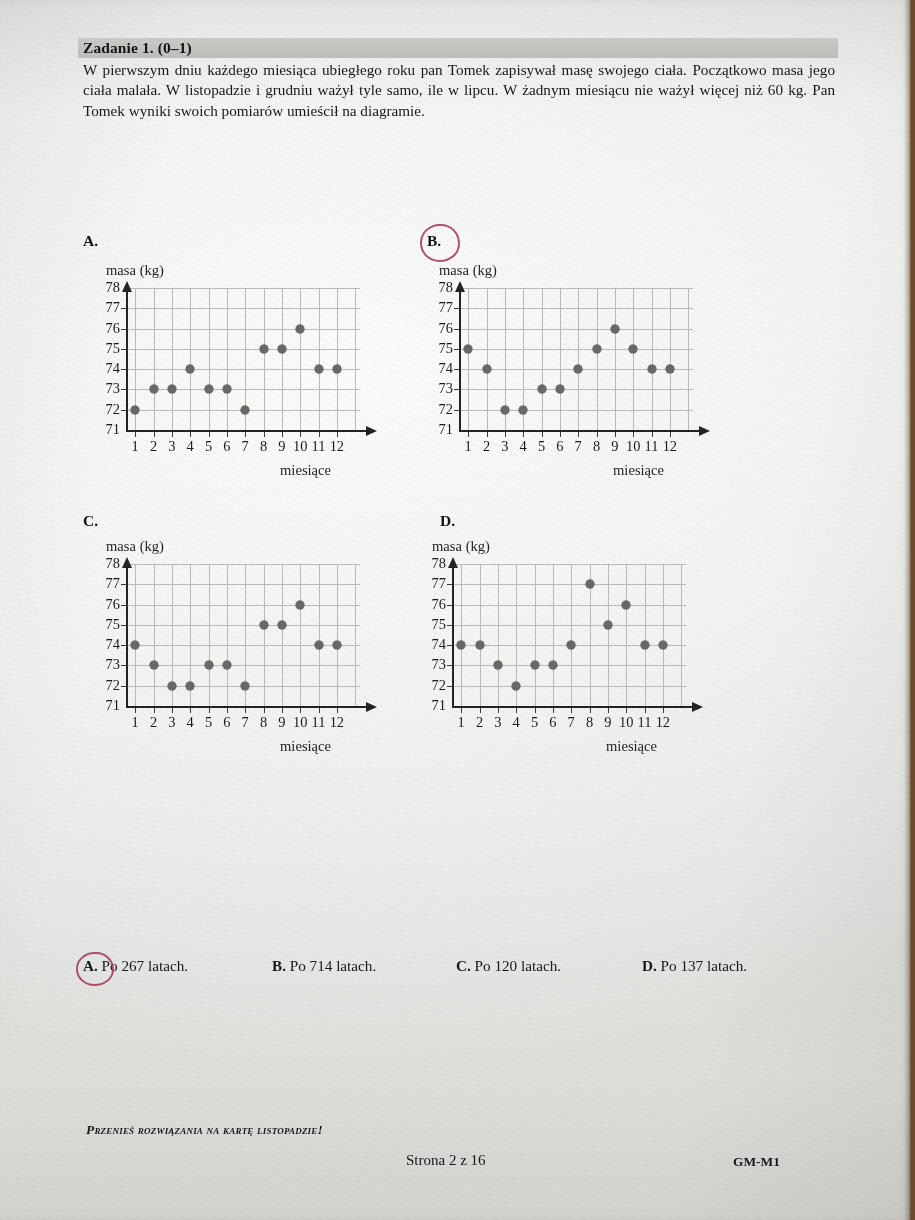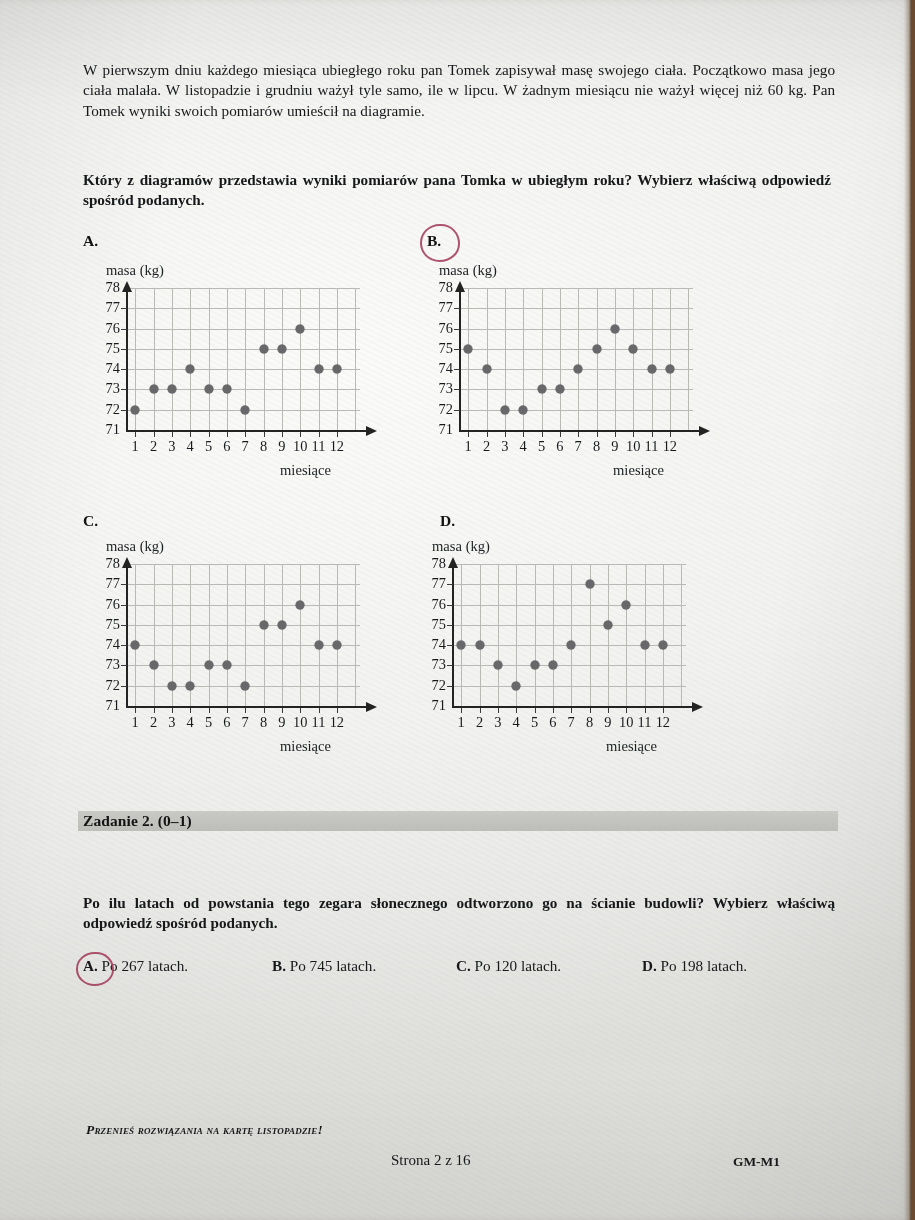--- a/index.html
+++ b/index.html
@@ -213,24 +213,26 @@
 </style>
 </head>
 <body>
 
 <div id="page">
   <div id="edge-shadow"></div>
 </div>
 
 <div id="content">
 
+  <div class="task-bar" style="left:78px; top:38px; width:760px;">
+    <span class="task-title">Zadanie 1. (0–1)</span>
+  </div>
 
   <div class="body-text" style="left:83px; top:60px; width:752px;">W pierwszym dniu każdego miesiąca ubiegłego roku pan Tomek zapisywał masę swojego ciała. Początkowo masa jego ciała malała. W listopadzie i grudniu ważył tyle samo, ile w lipcu. W żadnym miesiącu nie ważył więcej niż 60 kg. Pan Tomek wyniki swoich pomiarów umieścił na diagramie.</div>
 
-  <div class="body-text bold" style="left:83px; top:170px; width:748px;">Który z diagramów przedstawia wyniki pomiarów pana Tomka w ubiegłym roku? Wybierz właściwą odpowiedź spośród podanych.</div>
 
   <div class="opt-letter" style="left:83px; top:232px;">A.</div>
   <div class="opt-letter" style="left:427px; top:232px;">B.</div>
   <div class="opt-letter" style="left:83px; top:512px;">C.</div>
   <div class="opt-letter" style="left:440px; top:512px;">D.</div>
 
   <div class="pen-circle" style="left:420px; top:224px; width:36px; height:34px;"></div>
 
   <div class="chart" id="chart-A" style="left:92px; top:262px;">
       <div class="axis-title">masa (kg)</div>
@@ -538,43 +540,39 @@
       <div class="dot" title="5: 73" style="left:116.5px; top:127.42857142857142px;"></div>
       <div class="dot" title="6: 73" style="left:134.83333333333331px; top:127.42857142857142px;"></div>
       <div class="dot" title="7: 74" style="left:153.16666666666666px; top:107.14285714285714px;"></div>
       <div class="dot" title="8: 77" style="left:171.5px; top:46.285714285714285px;"></div>
       <div class="dot" title="9: 75" style="left:189.83333333333331px; top:86.85714285714286px;"></div>
       <div class="dot" title="10: 76" style="left:208.16666666666666px; top:66.57142857142857px;"></div>
       <div class="dot" title="11: 74" style="left:226.5px; top:107.14285714285714px;"></div>
       <div class="dot" title="12: 74" style="left:244.83333333333331px; top:107.14285714285714px;"></div>
     </div>
 
-  <div class="task-bar" style="left:78px; top:811px; width:760px;">
-    <span class="task-title">Zadanie 2. (0–1)</span>
-  </div>
-
-
-  <div class="body-text bold" style="left:83px; top:893px; width:752px;">Po ilu latach od powstania tego zegara słonecznego odtworzono go na ścianie budowli? Wybierz właściwą odpowiedź spośród podanych.</div>
+
+
 
   <div class="answer" style="left:83px; top:957px;">
     <b>A.</b>
     <span>Po 267 latach.</span>
   </div>
   <div class="answer" style="left:272px; top:957px;">
     <b>B.</b>
-    <span>Po 745 latach.</span>
+    <span>Po 714 latach.</span>
   </div>
   <div class="answer" style="left:456px; top:957px;">
     <b>C.</b>
     <span>Po 120 latach.</span>
   </div>
   <div class="answer" style="left:642px; top:957px;">
     <b>D.</b>
-    <span>Po 198 latach.</span>
+    <span>Po 137 latach.</span>
   </div>
 
   <div class="pen-circle" style="left:76px; top:952px; width:34px; height:30px;"></div>
 
   <div id="footnote" style="left:86px; top:1122px;">Przenieś rozwiązania na kartę listopadzie!</div>
-  <div id="page-number" style="left:391px; top:1152px;">Strona 2 z 16</div>
+  <div id="page-number" style="left:406px; top:1152px;">Strona 2 z 16</div>
   <div id="sheet-code" style="left:733px; top:1154px;">GM-M1</div>
 
 </div>
 
 </body></html>

